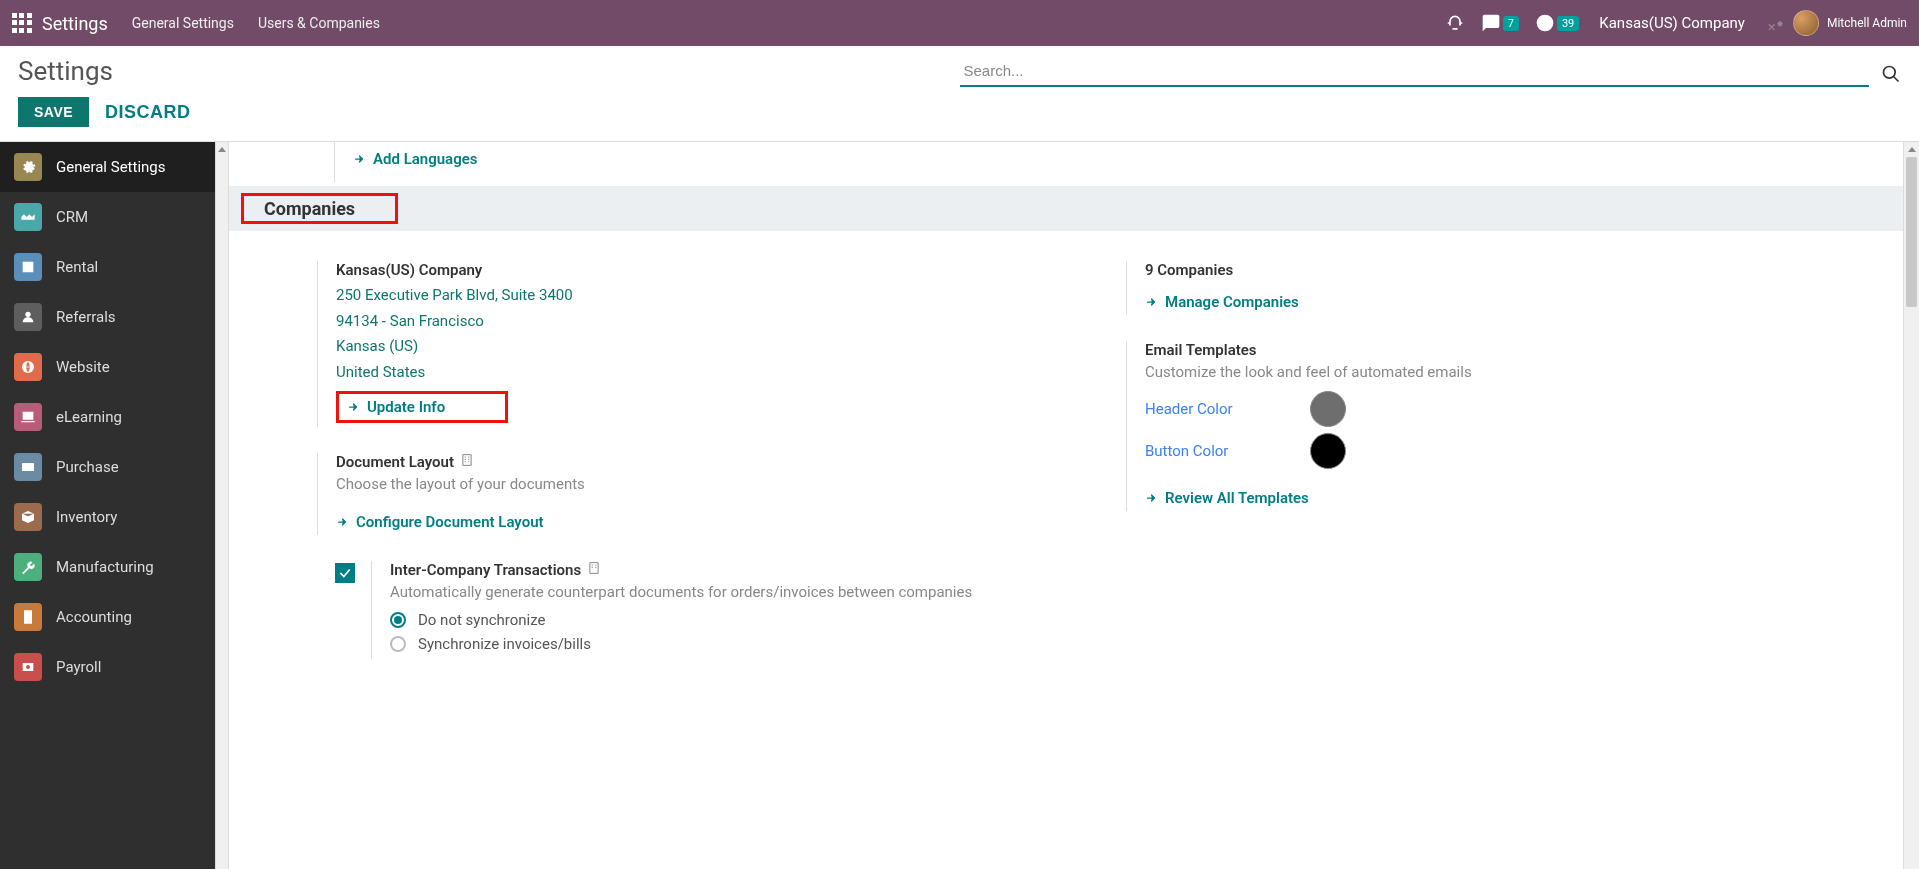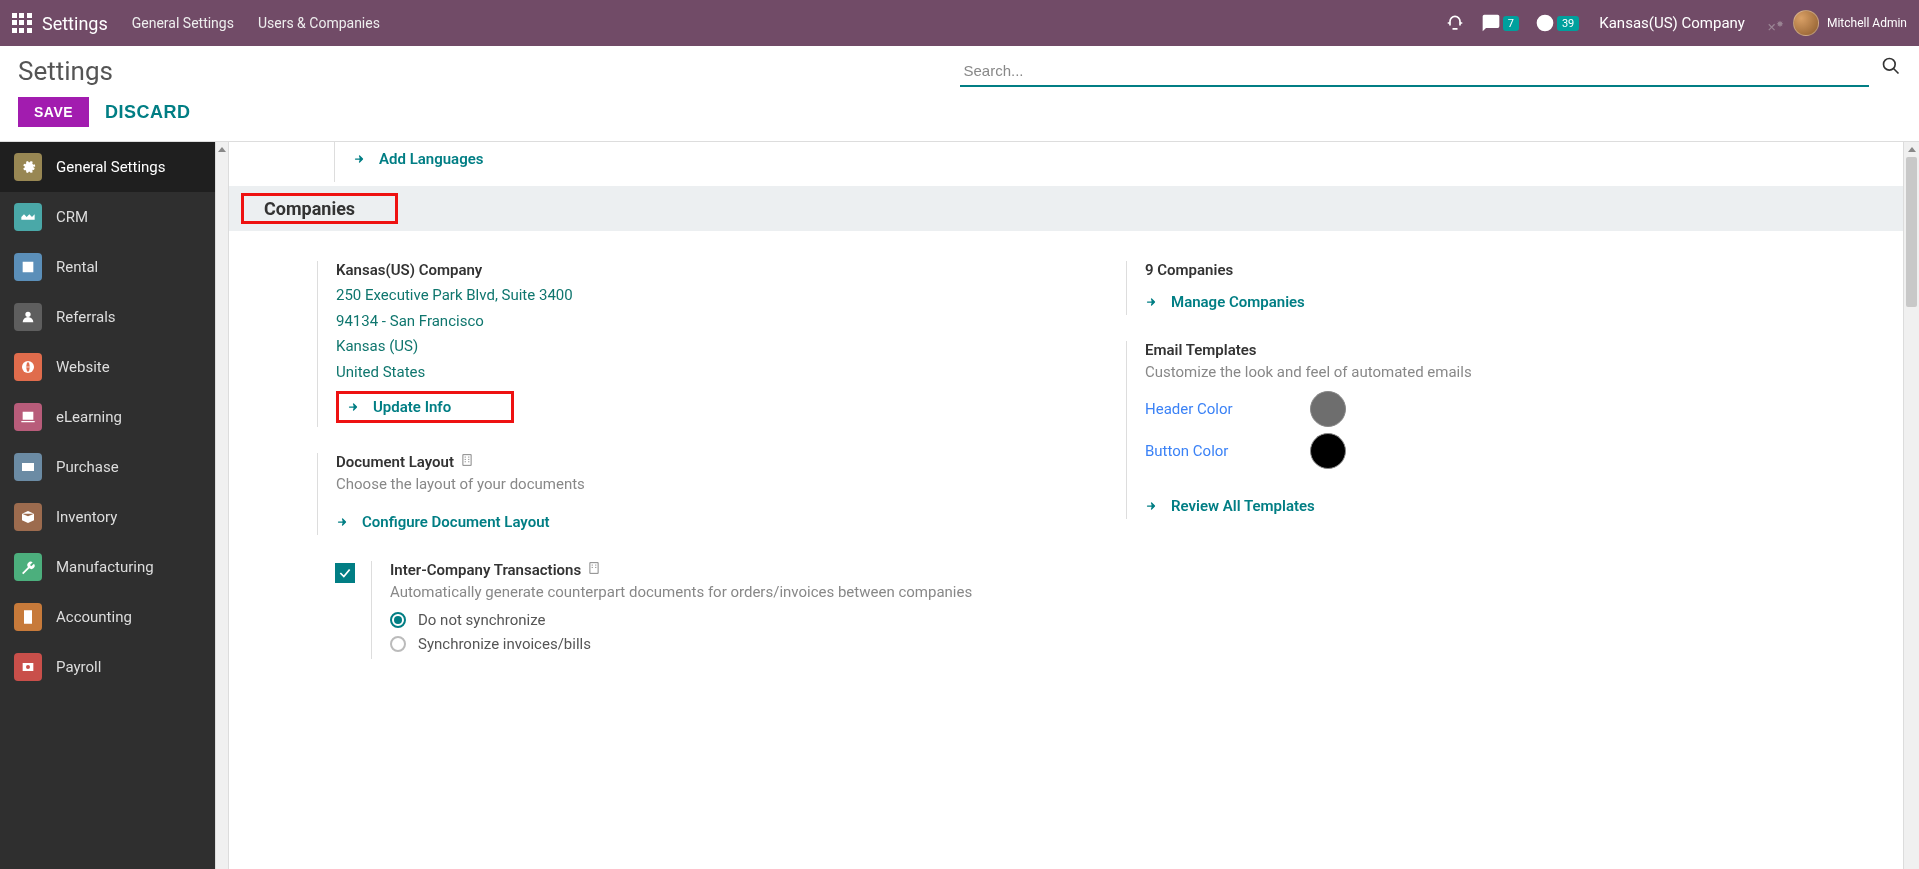--- a/index.html
+++ b/index.html
@@ -15,28 +15,28 @@
 .menubar .sys-icon { margin: 0 8px; display: flex; align-items: center; cursor: pointer; position: relative; }
 .menubar .sys-icon svg { width: 20px; height: 20px; fill: #fff; }
 .menubar .badge { background: #00a09d; color: #fff; font-size: 11px; padding: 1px 5px; border-radius: 3px; margin-left: 2px; }
 .menubar .company-name { margin: 0 12px; font-size: 15px; }
 .menubar .avatar { width: 26px; height: 26px; border-radius: 50%; background: radial-gradient(circle at 30% 30%, #d9a066, #8b5a2b); margin-right: 8px; border: 1px solid rgba(255,255,255,0.3); }
 .menubar .username { font-size: 12px; }
 
 
 .controlbar { display: flex; align-items: flex-start; padding: 10px 18px 0 18px; }
 .controlbar .title { font-size: 26px; color: #555; font-weight: 400; }
-.controlbar .right { margin-left: auto; width: 50%; display: flex; align-items: flex-start; }
+.controlbar .right { margin-left: auto; width: 50%; display: flex; align-items: flex-end; }
 .searchbox { flex: 1; border: none; border-bottom: 2px solid #017e84; padding: 6px 4px; font-size: 15px; outline: none; }
 .searchbox::placeholder { color: #888; }
 .search-icn { margin-left: 12px; }
 .search-icn svg { width: 20px; height: 20px; stroke: #333; fill: none; stroke-width: 2; }
 
 .buttonrow { padding: 10px 18px 14px 18px; display: flex; align-items: center; gap: 16px; }
-.btn-save { background: #a21caf; color: #fff; border: none; padding: 7px 16px; font-weight: 700; font-size: 14px; cursor: pointer; letter-spacing: 0.5px; }
+.btn-save { background: #0f766e; color: #fff; border: none; padding: 7px 16px; font-weight: 700; font-size: 14px; cursor: pointer; letter-spacing: 0.5px; }
 .btn-discard { background: none; border: none; color: #017e84; font-weight: 600; font-size: 18px; cursor: pointer; letter-spacing: 0.5px; }
 
 
 .main { display: flex; height: calc(100vh - 132px); border-top: 1px solid #ddd; }
 
 
 .sidebar-wrap { position: relative; display: flex; }
 .sidebar { background: #2f2f2f; width: 215px; overflow-y: auto; color: #ddd; }
 .side-item { display: flex; align-items: center; padding: 11px 14px; cursor: pointer; gap: 14px; font-size: 15px; }
 .side-item.active { background: #1f1f1f; color: #fff; }
@@ -54,21 +54,21 @@
 .ic-mfg { background: #4caf7d; }
 .ic-acc { background: #c77a3a; }
 .ic-pay { background: #c94f4a; }
 .side-scroll { width: 14px; background: #f0f0f0; border-left: 1px solid #dcdcdc; border-right: 1px solid #dcdcdc; position: relative; }
 .side-scroll .arrow-up { position: absolute; top: 0; left: 0; right: 0; height: 14px; display:flex; align-items:center; justify-content:center; }
 .side-scroll .arrow-up::after { content:''; border-left:4px solid transparent; border-right:4px solid transparent; border-bottom:5px solid #888; }
 
 
 .content { flex: 1; overflow-y: auto; position: relative; background: #fff; }
 .content-inner { padding: 0 0 40px 0; }
-.link-arrow { color: #017e84; font-weight: 600; cursor: pointer; display: inline-flex; align-items: center; gap: 14px; font-size: 15px; }
+.link-arrow { color: #017e84; font-weight: 600; cursor: pointer; display: inline-flex; align-items: center; gap: 8px; font-size: 15px; }
 .link-arrow svg { width: 12px; height: 12px; fill: #017e84; }
 
 .section-header { background: #eceff1; padding: 7px 0; margin-top: 4px; }
 .section-title-box { border: 3px solid #e11; display: inline-block; padding: 2px 40px 2px 20px; margin-left: 12px; }
 .section-title { font-size: 18px; font-weight: 700; color: #333; }
 
 .two-col { display: flex; gap: 28px; padding: 30px 50px 0 50px; }
 .col { flex: 1; }
 .block { border-left: 1px solid #ddd; padding: 0 0 4px 18px; margin-left: 38px; margin-bottom: 26px; }
 .block-title { font-weight: 600; font-size: 15px; color: #333; margin-bottom: 4px; display: flex; align-items: center; gap: 6px; }
@@ -363,21 +363,21 @@
             <div class="block-title">Email Templates</div>
             <div class="block-desc">Customize the look and feel of automated emails</div>
             <div class="color-row">
               <span class="color-label">Header Color</span>
               <span class="color-swatch" style="background:#6e6e6e"></span>
             </div>
             <div class="color-row">
               <span class="color-label">Button Color</span>
               <span class="color-swatch" style="background:#000000"></span>
             </div>
-            <span class="link-arrow" style="margin-top:22px;">
+            <span class="link-arrow" style="margin-top:14px;">
               <svg viewBox="0 0 24 24" fill="none" stroke="#017e84" stroke-width="2.5" stroke-linecap="round" stroke-linejoin="round">
                   <path d="M5 12h12M13 6l6 6-6 6"></path>
                 </svg>
               <span>Review All Templates</span>
             </span>
           </div>
         </div>
       </div>
     </div>
     <div class="right-scroll">

